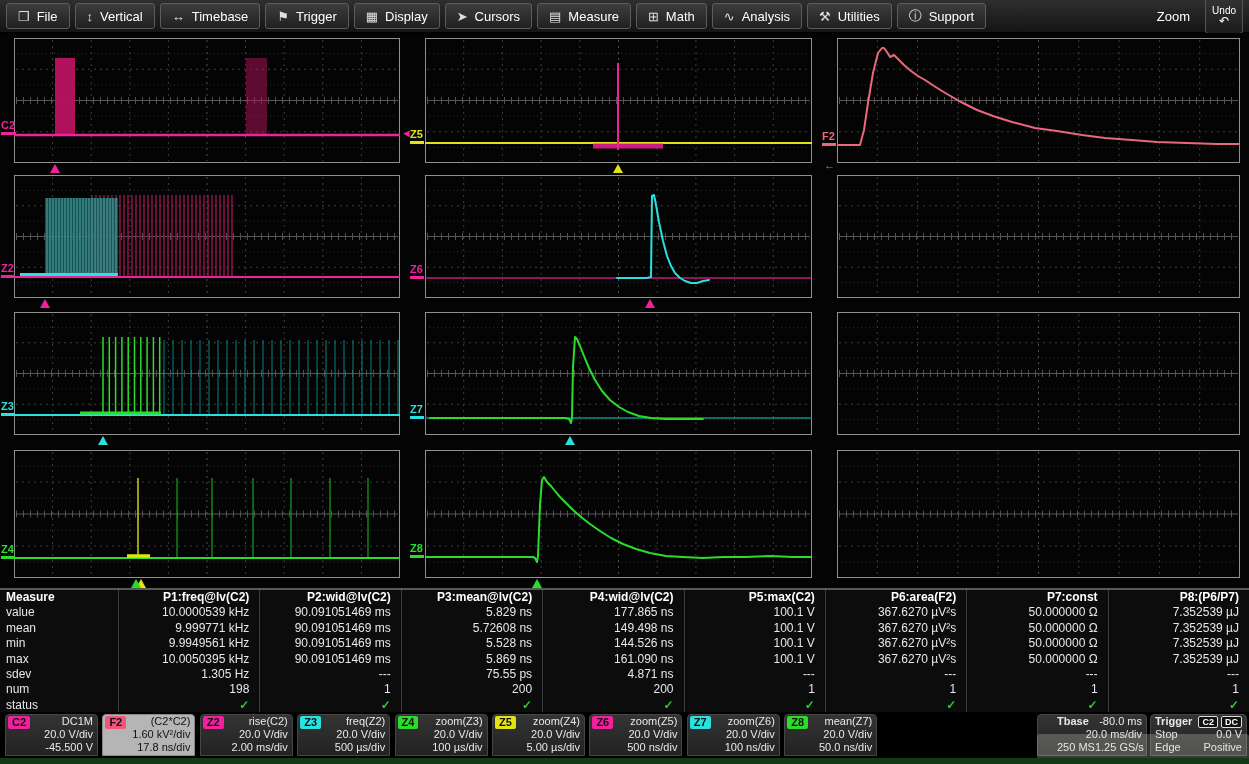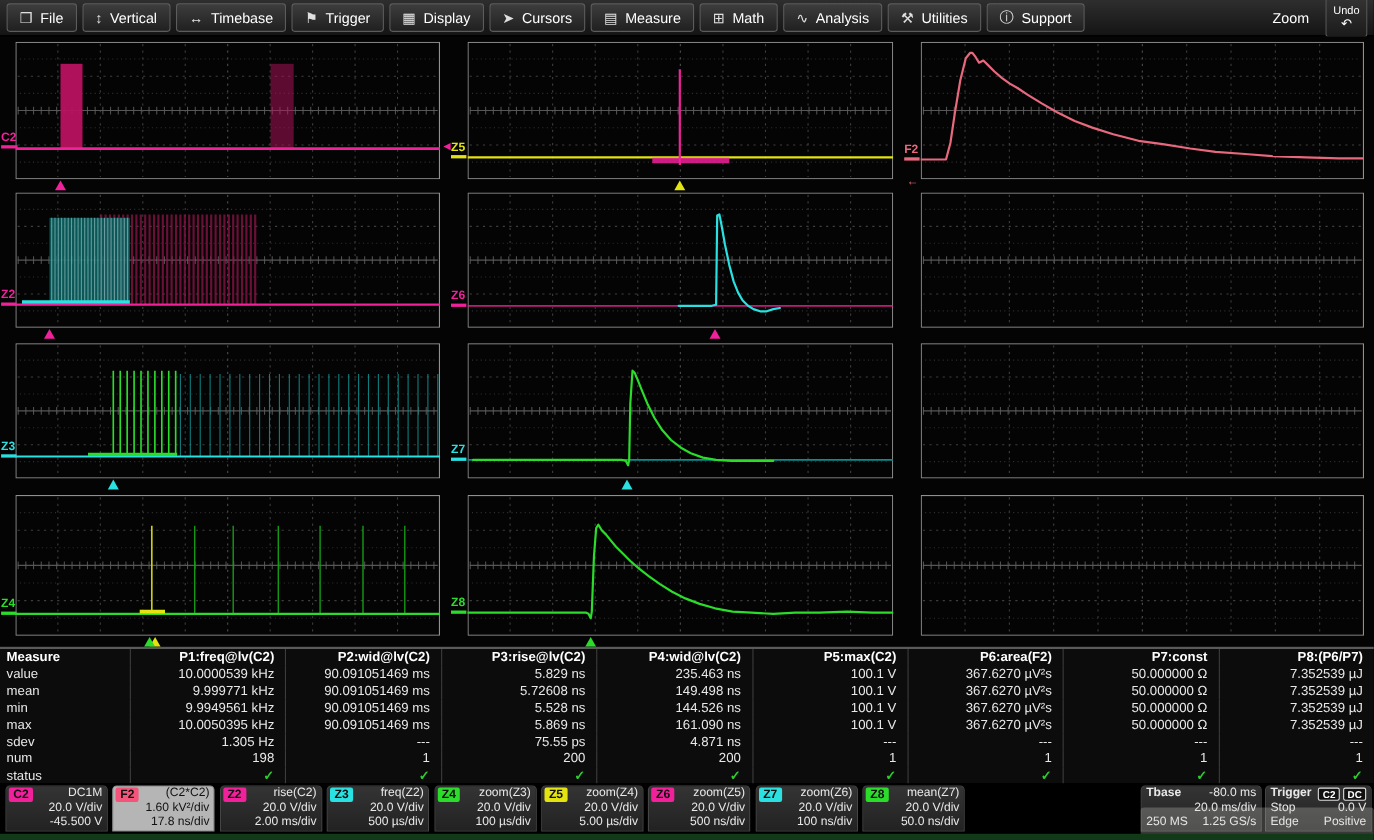--- a/index.html
+++ b/index.html
@@ -497,31 +497,31 @@
       <div class="mk" style="left: 131px; top: 546px; border-bottom-color: rgb(43, 220, 43);"></div>
       <div class="mk" style="left: 532px; top: 546px; border-bottom-color: rgb(43, 220, 43);"></div>
       <div class="lmk" style="left: 401px; top: 95px; color: rgb(240, 33, 155);">◄</div>
       <div class="lmk" style="left: 824px; top: 127px; color: rgb(232, 104, 126);">←</div>
     </div>
 
   <div class="mtable" id="mtable" style="grid-template-columns: 118px repeat(8, 1fr);">
       <div class="mcell mhead mlabel">Measure</div>
       <div class="mcell mhead">P1:freq@lv(C2)</div>
       <div class="mcell mhead">P2:wid@lv(C2)</div>
-      <div class="mcell mhead">P3:rise@lv(C2)</div>
+      <div class="mcell mhead">P3:mean@lv(C2)</div>
       <div class="mcell mhead">P4:wid@lv(C2)</div>
       <div class="mcell mhead">P5:max(C2)</div>
       <div class="mcell mhead">P6:area(F2)</div>
       <div class="mcell mhead">P7:const</div>
       <div class="mcell mhead">P8:(P6/P7)</div>
       <div class="mcell mlabel">value</div>
       <div class="mcell">10.0000539 kHz</div>
       <div class="mcell">90.091051469 ms</div>
       <div class="mcell">5.829 ns</div>
-      <div class="mcell">235.463 ns</div>
+      <div class="mcell">177.865 ns</div>
       <div class="mcell">100.1 V</div>
       <div class="mcell">367.6270 µV²s</div>
       <div class="mcell">50.000000 Ω</div>
       <div class="mcell">7.352539 µJ</div>
       <div class="mcell mlabel">mean</div>
       <div class="mcell">9.999771 kHz</div>
       <div class="mcell">90.091051469 ms</div>
       <div class="mcell">5.72608 ns</div>
       <div class="mcell">149.498 ns</div>
       <div class="mcell">100.1 V</div>
@@ -569,21 +569,21 @@
       <div class="mcell chk">✓</div>
       <div class="mcell chk">✓</div>
       <div class="mcell chk">✓</div>
       <div class="mcell chk">✓</div>
       <div class="mcell chk">✓</div>
       <div class="mcell chk">✓</div>
       <div class="mcell chk">✓</div>
     </div>
 
   <div class="descbar" id="descbar">
-    <div class="desc" style="left:1037px;width:110px;">
+    <div class="desc" style="left:1037px;width:110px;padding-left:15px;">
       <div class="drow">
         <span class="dtitle">Tbase</span>
         <span>-80.0 ms</span>
       </div>
       <div class="drow r">
           <span>20.0 ms/div</span>
         </div>
       <div class="drow">
         <span>250 MS</span>
         <span>1.25 GS/s</span>

